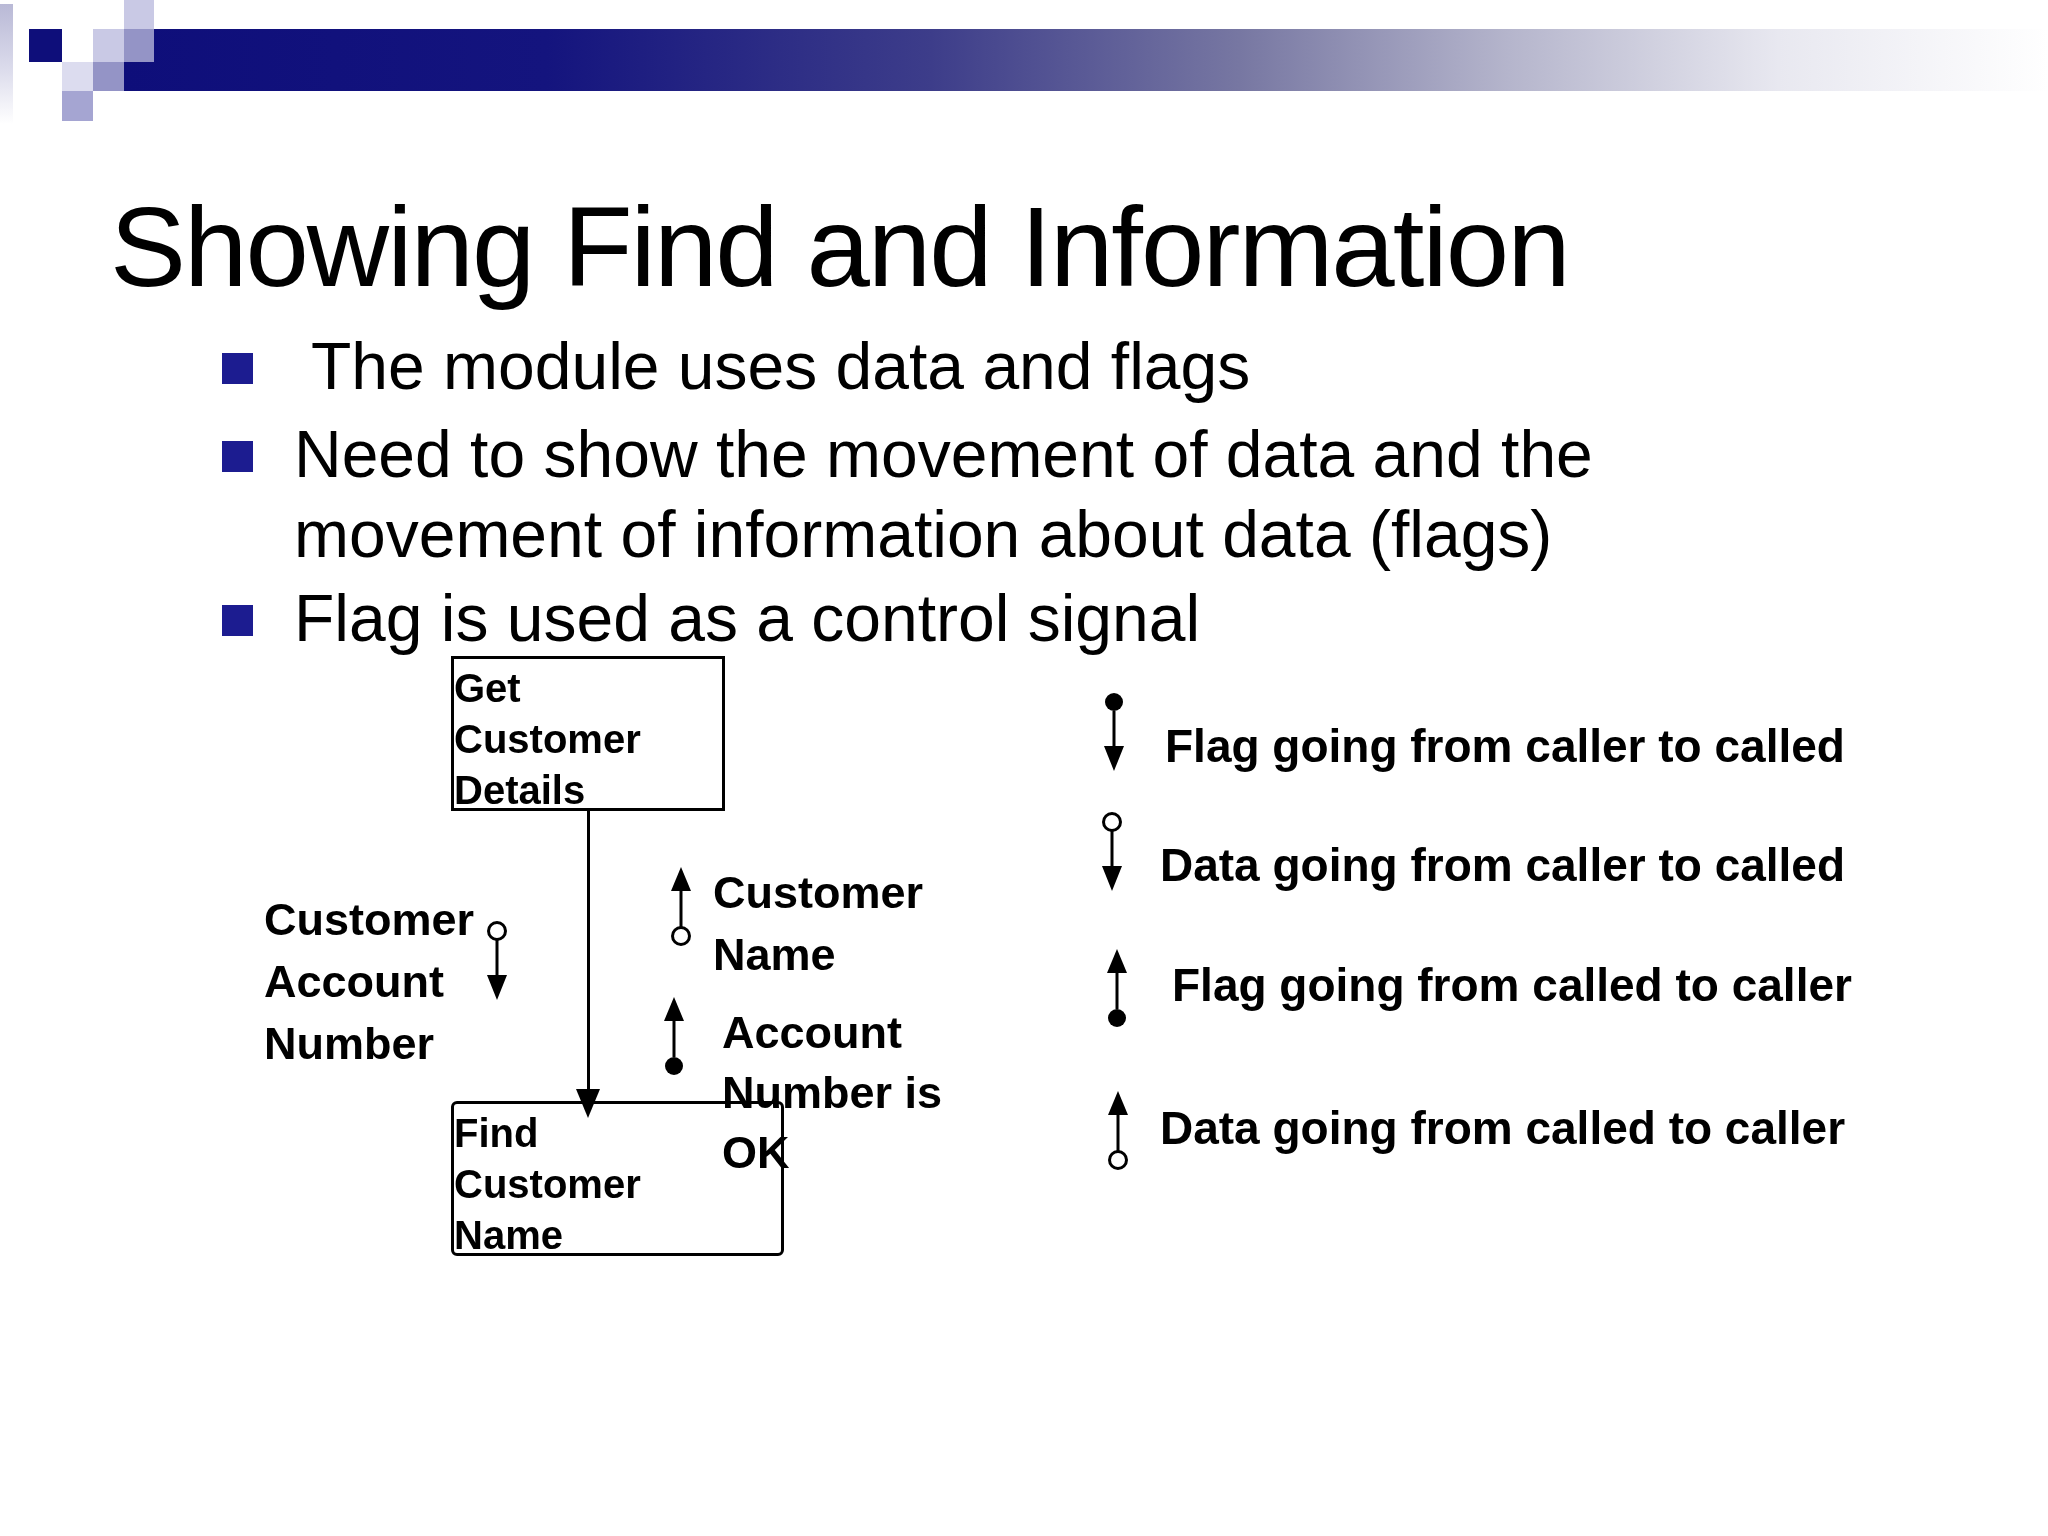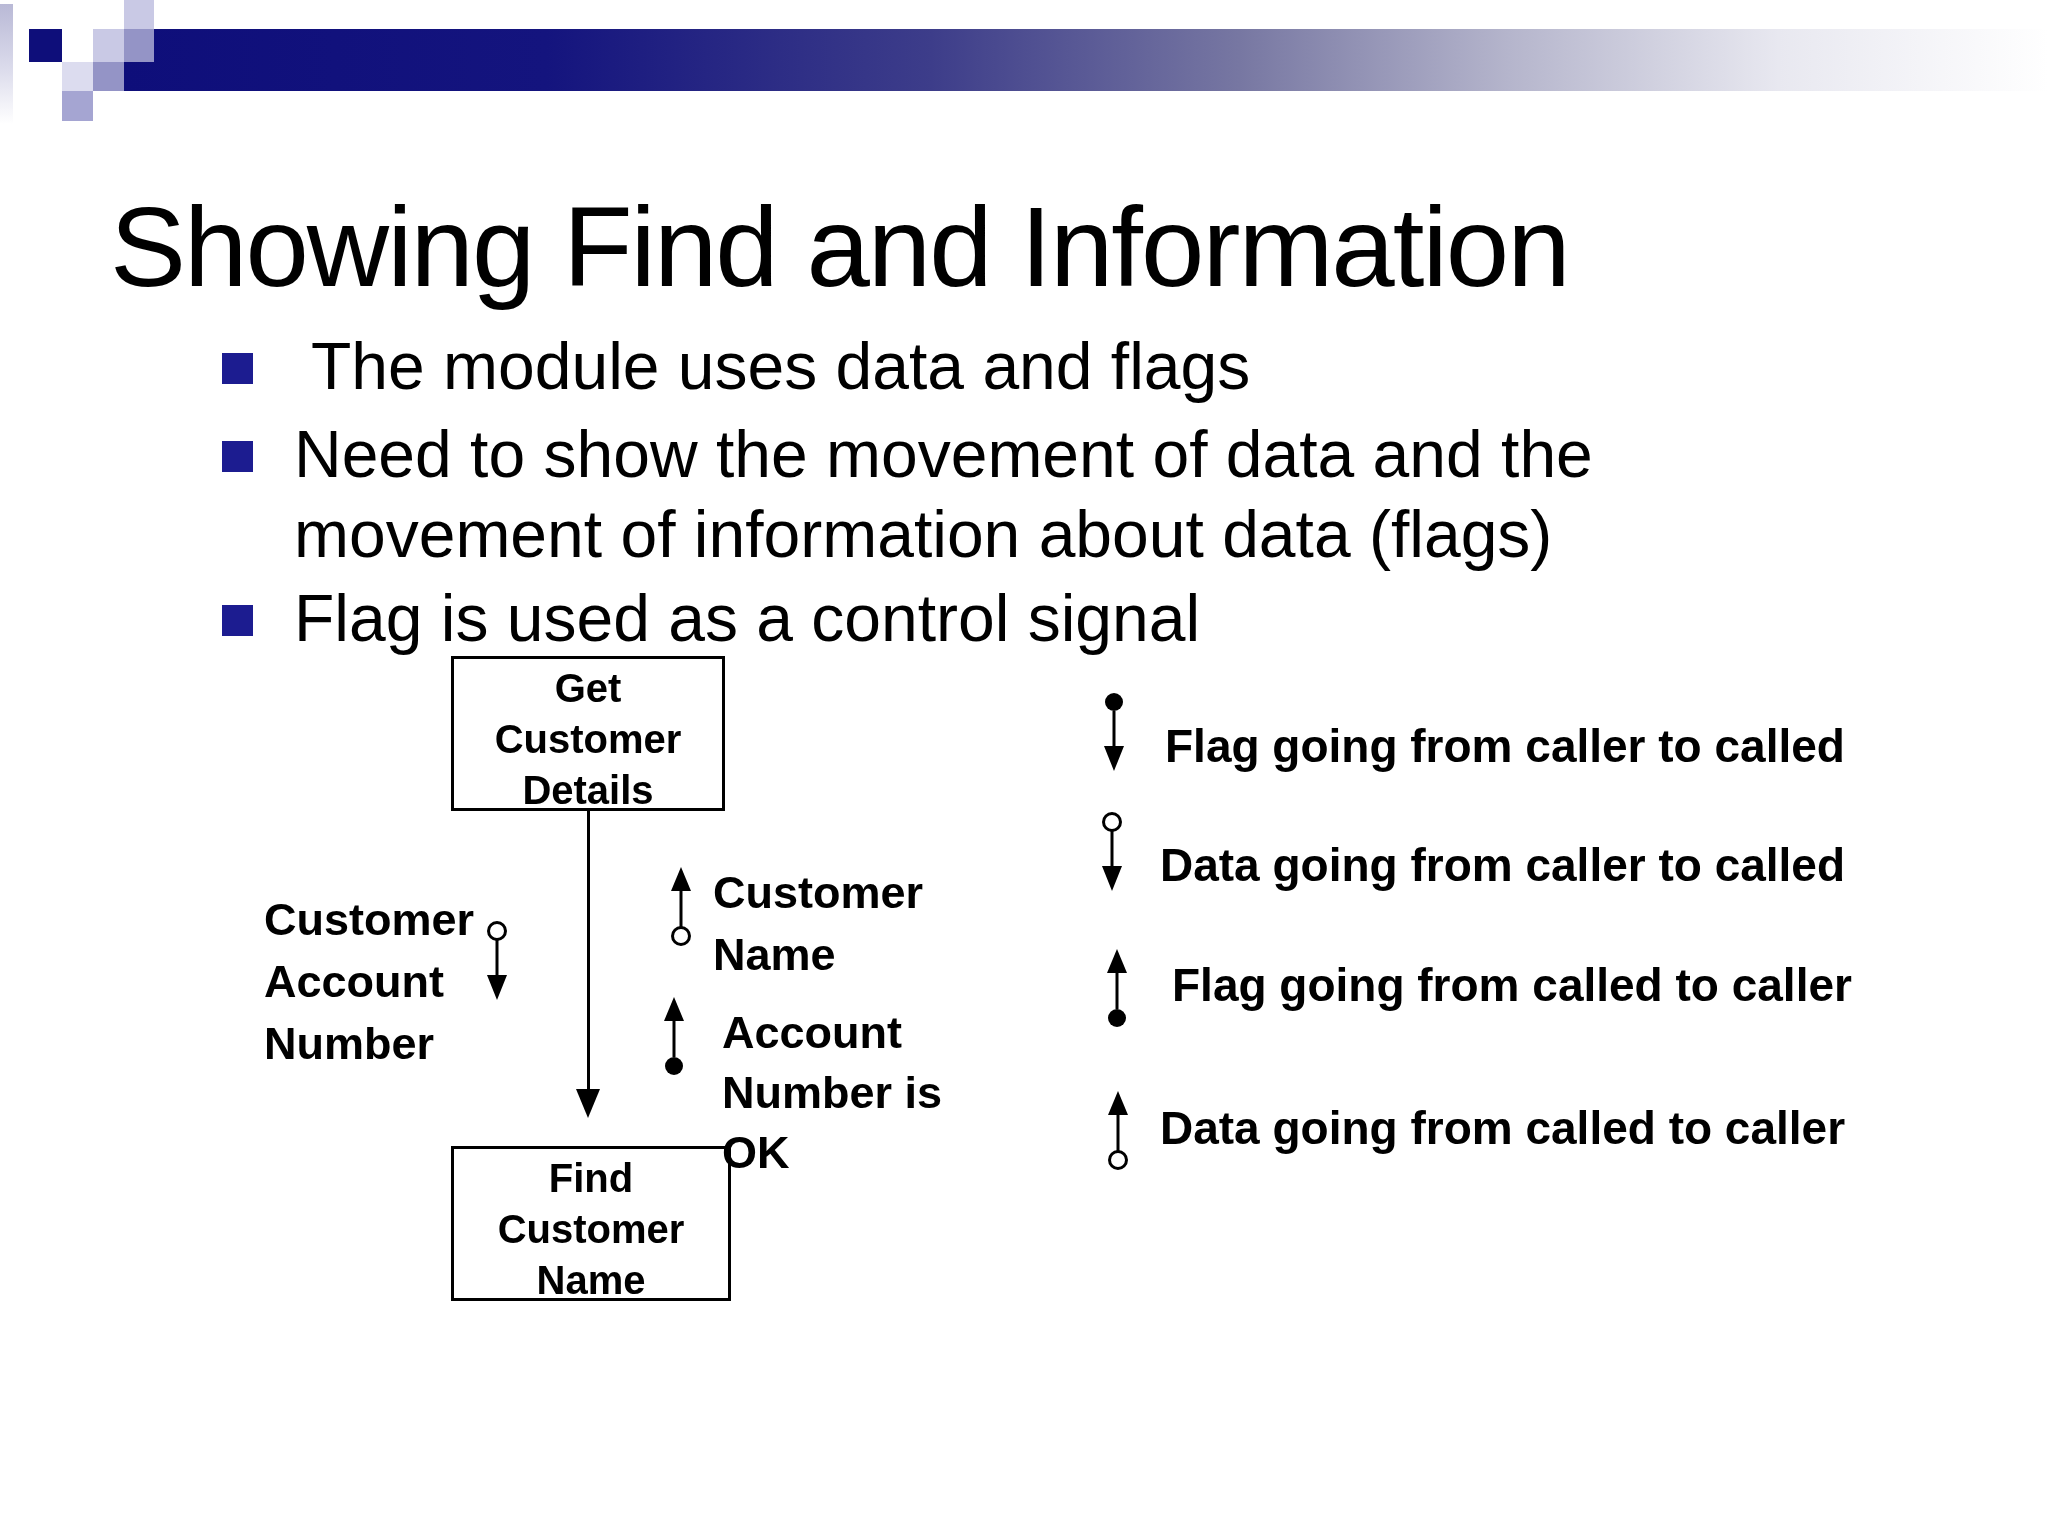--- a/index.html
+++ b/index.html
@@ -25,23 +25,23 @@
   #title{left:110px;top:181px;font-size:114px;letter-spacing:-2px;white-space:nowrap;}
   
   .bullet-row{position:absolute;left:222px;display:flex;align-items:flex-start;}
   .bullet-sq{width:31px;height:31px;background:var(--bullet_navy,#1c1c90);margin-top:27px;flex:0 0 auto;}
   .bullet-text{margin-left:41px;font-size:66px;line-height:80px;white-space:nowrap;}
   #bullet-1{top:326px;gap:17px;}
   #bullet-2{top:414px;}
   #bullet-3{top:578px;}
   
   .module-box{position:absolute;box-sizing:border-box;border:3px solid #000;background:#fff;
-    text-align:center;font-weight:bold;font-size:40px;line-height:51px;padding-top:4px;}
+    font-weight:bold;font-size:40px;line-height:51px;padding-top:4px;}
   #box-get{left:451px;top:656px;width:274px;height:155px;}
-  #box-find{left:451px;top:1146px;width:280px;height:155px;background:transparent;}
+  #box-find{left:451px;top:1101px;width:333px;height:155px;background:transparent;border-radius:6px;}
   #connector-line{left:587px;top:811px;width:3px;height:280px;background:#000;}
   #connector-head{left:576px;top:1089px;width:0;height:0;
     border-left:12px solid transparent;border-right:12px solid transparent;border-top:29px solid #000;}
   .dia-label{position:absolute;font-weight:bold;font-size:45px;line-height:62px;white-space:nowrap;}
   #label-left{left:264px;top:889px;}
   #label-right-top{left:713px;top:862px;}
   #label-right-bottom{left:722px;top:1003px;line-height:60px;}
   .sym{position:absolute;width:26px;height:80px;}
   #arrow-left{left:484px;top:921px;}
   #arrow-right-top{left:668px;top:866px;}

